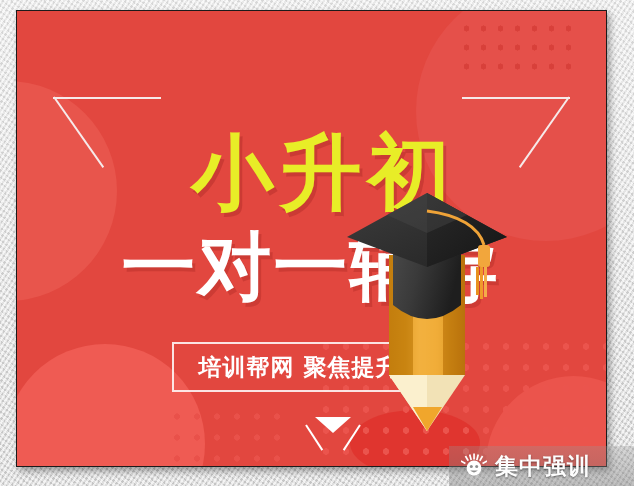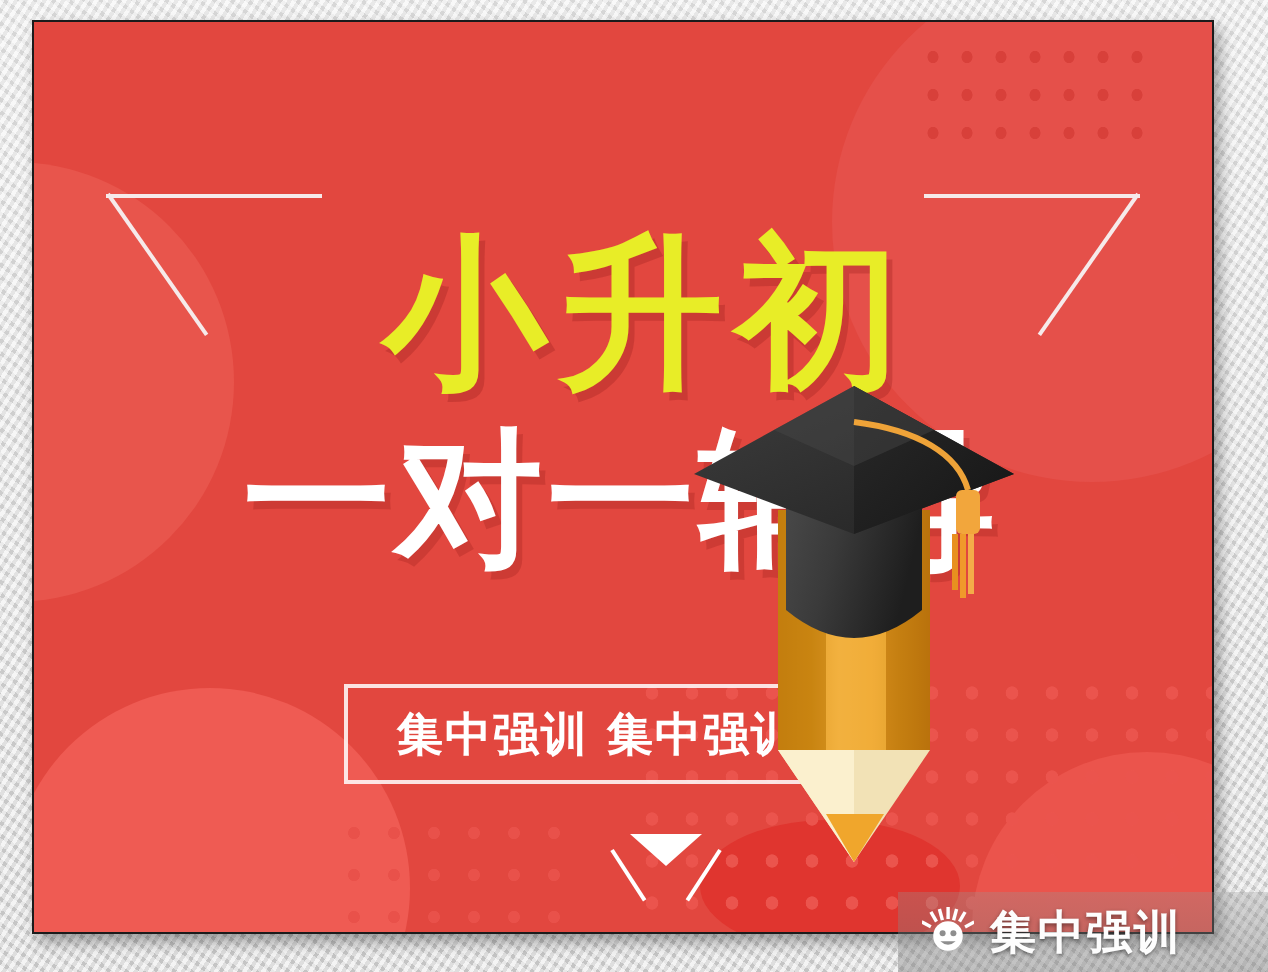--- a/index.html
+++ b/index.html
@@ -87,21 +87,21 @@
   #headline{
     position:absolute;left:0;right:0;top:106px;
     text-align:center;
   }
   #title-main{
     font-size:82px;line-height:82px;
     font-weight:bold;
     color:#e8ed27;
     letter-spacing:6px;
     text-shadow:3px 4px 0 rgba(150,30,25,.30);
-    margin:0;
+    margin:15px;
     padding-left:24px;
   }
   #title-sub{
     margin:14px 0 0 0;
     font-size:74px;line-height:74px;
     font-weight:bold;
     color:#ffffff;
     letter-spacing:2px;
     text-shadow:3px 4px 0 rgba(150,30,25,.28);
   }
@@ -180,21 +180,21 @@
     <div class="h"></div>
       <div class="d"></div>
   </div>
 
   <div id="headline">
     <div id="title-main">小升初</div>
     <div id="title-sub">一对一辅导</div>
   </div>
 
   <div id="tagline-box">
-    <span id="tagline-text">集中强训 集中强训</span>
+    <span id="tagline-text">培训帮网 聚焦提升</span>
   </div>
 
   <div id="chevron">
     <div class="tri"></div>
     <div class="v1"></div>
     <div class="v2"></div>
   </div>
 
   <div id="pencil-cap">
     <svg width="160" height="250" viewBox="0 0 160 250" xmlns="http://www.w3.org/2000/svg">

